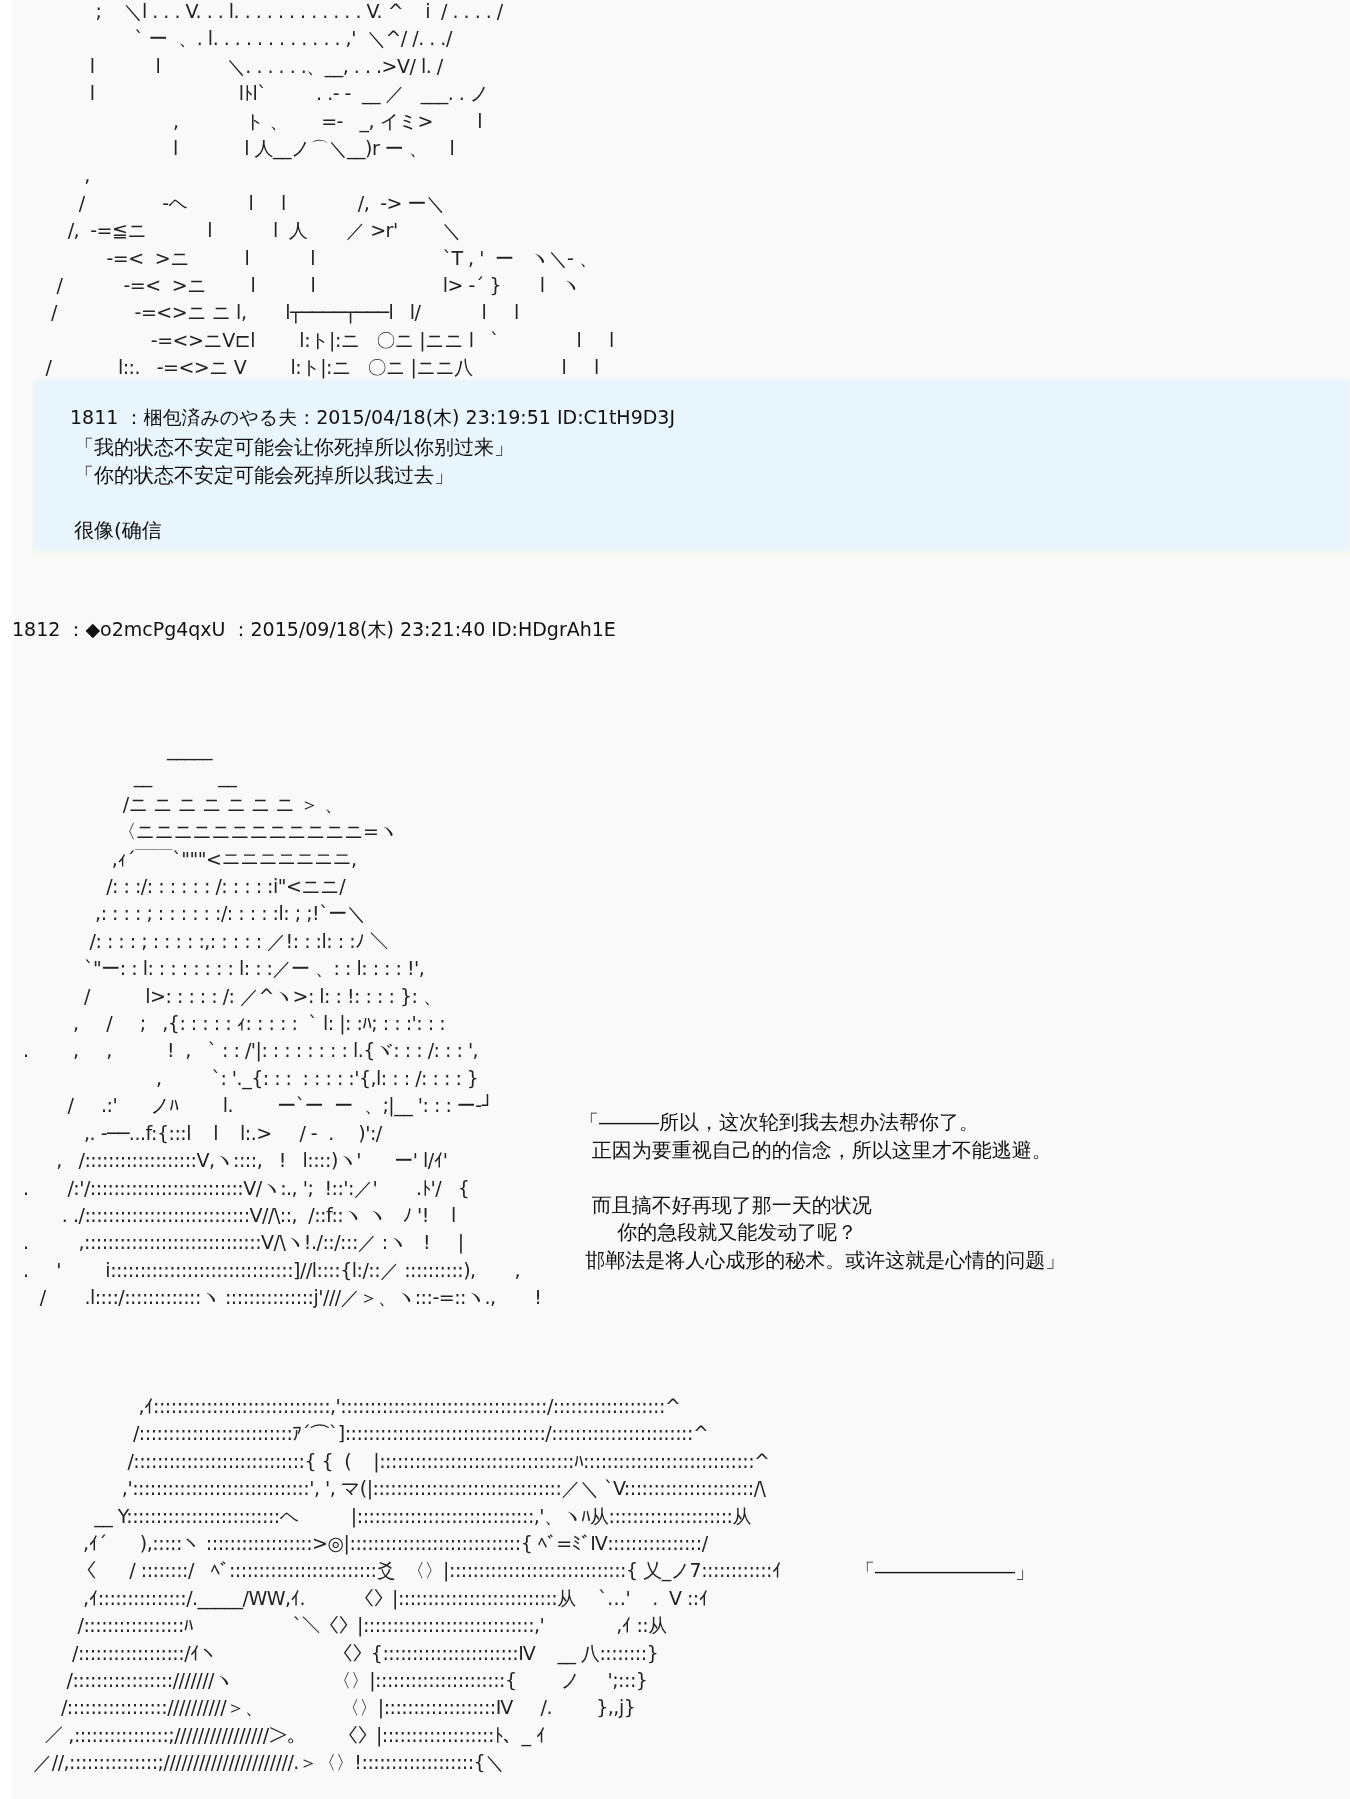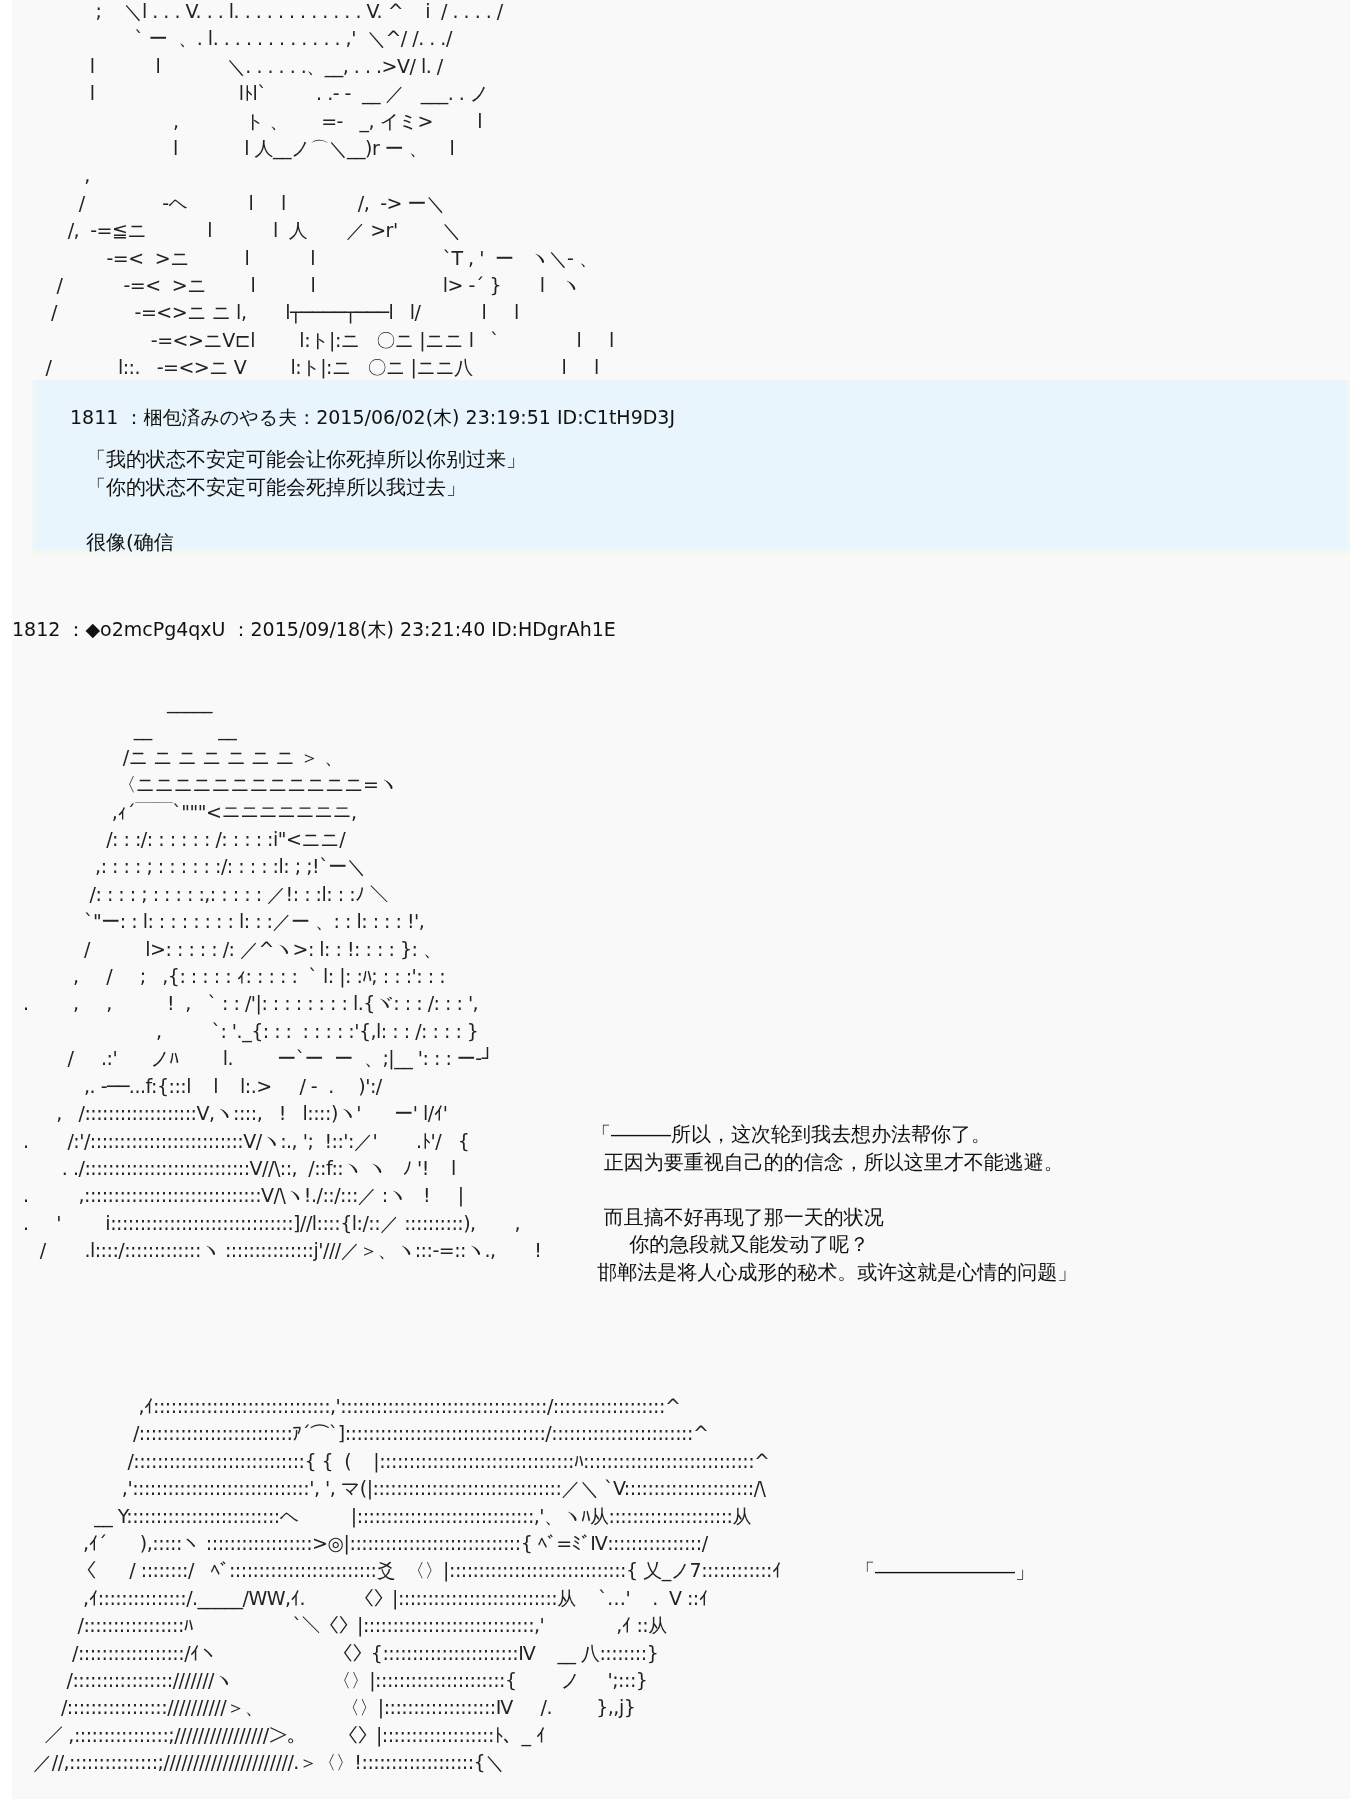--- a/index.html
+++ b/index.html
@@ -19,21 +19,21 @@
     font-family:"DejaVu Sans", sans-serif;
     font-size:19px; line-height:27.4px;
     white-space:pre; color:#222; letter-spacing:-0.5px;
   }
   .post1811 {
     position:absolute; left:32px; top:380px; width:1318px; height:176px;
     background:#e8f5fc;
     box-shadow: 0 -4px 6px #fdf9ee inset;
   }
   .post-text {
-    position:absolute; margin:16px; white-space:pre;
+    position:absolute; margin:4px; white-space:pre;
     font-family:"DejaVu Sans", sans-serif;
     font-size:20px; line-height:27.5px; color:#111;
   }
   .post-header {
     position:absolute; white-space:pre;
     font-family:"DejaVu Sans", sans-serif;
     font-size:19px; line-height:27px; color:#111;
   }
 </style>
 </head>
@@ -50,29 +50,29 @@
         ,                                                                    
        /              -ヘ           l     l             /,  -&gt; ー＼
      /,  -=≦ニ           l           l  人       ／ &gt;r'        ＼
             -=&lt;  &gt;ニ          l           l                       `T , '  ー   ヽ＼- 、
    /           -=&lt;  &gt;ニ        l          l                       l&gt; -´ }       l   ヽ
   /              -=&lt;&gt;ニ ニ l,       l┬────┬───l   l/           l     l
                     -=&lt;&gt;ニV⊏l        l:ト|:ニ   〇ニ |ニニ l   `              l     l
  /            l::.   -=&lt;&gt;ニ V        l:ト|:ニ   〇ニ |ニニ八                l     l</pre>
 
 <div class="post1811"></div>
-<div class="post-header" style="left:70px; top:404px;">1811 ：梱包済みのやる夫：2015/06/02(木) 23:19:51 ID:C1tH9D3J</div>
+<div class="post-header" style="left:70px; top:404px;">1811 ：梱包済みのやる夫：2015/04/18(木) 23:19:51 ID:C1tH9D3J</div>
 <pre class="post-text" id="post1811-body" style="left:70px; top:430px;">「我的状态不安定可能会让你死掉所以你别过来」
 「你的状态不安定可能会死掉所以我过去」
 
 很像(确信</pre>
 
 <div class="post-header" style="left:12px; top:616px;">1812 ：◆o2mcPg4qxU ：2015/09/18(木) 23:21:40 ID:HDgrAh1E</div>
 
-<pre class="aa" id="art1" style="left:12px; top:689px;">                            _____
+<pre class="aa" id="art1" style="left:12px; top:736px;">                            _____
                       __            __
                     /ニ ニ ニ ニ ニ ニ ニ ＞ 、
                    〈ニニニニニニニニニニニニ=ヽ
                   ,ｨ´￣￣`"""&lt;ニニニニニニニ,
                  /: : :/: : : : : : /: : : : :i"&lt;ニニ/
                ,: : : : ; : : : : : :/: : : : :l: ; ;!`ー＼
               /: : : : ; : : : : :,: : : : : ／!: : :l: : :ﾉ ＼
              `"ー: : l: : : : : : : : l: : :／ー 、: : l: : : : !',
              /          l&gt;: : : : : /: ／^ヽ&gt;: l: : !: : : : }: 、
            ,     /     ;   ,{: : : : : ｨ: : : : :  ` l: |: :ﾊ; : : :': : :

